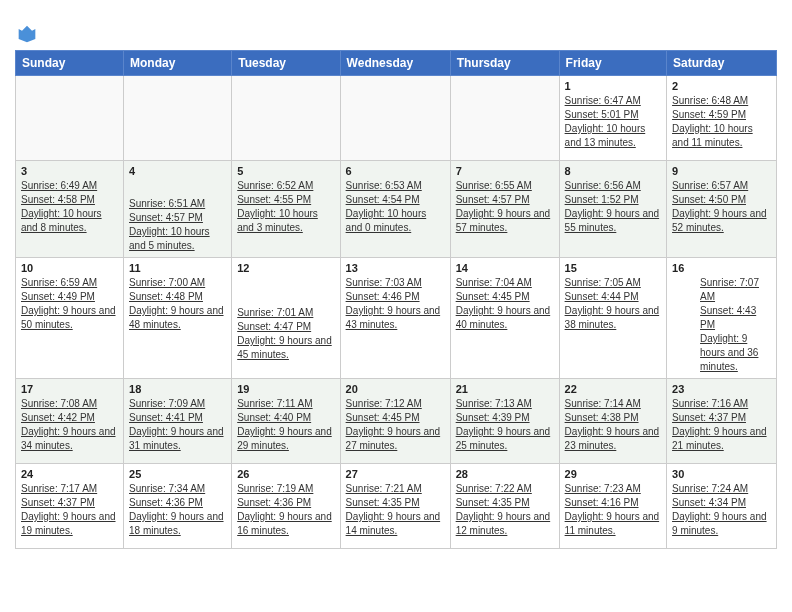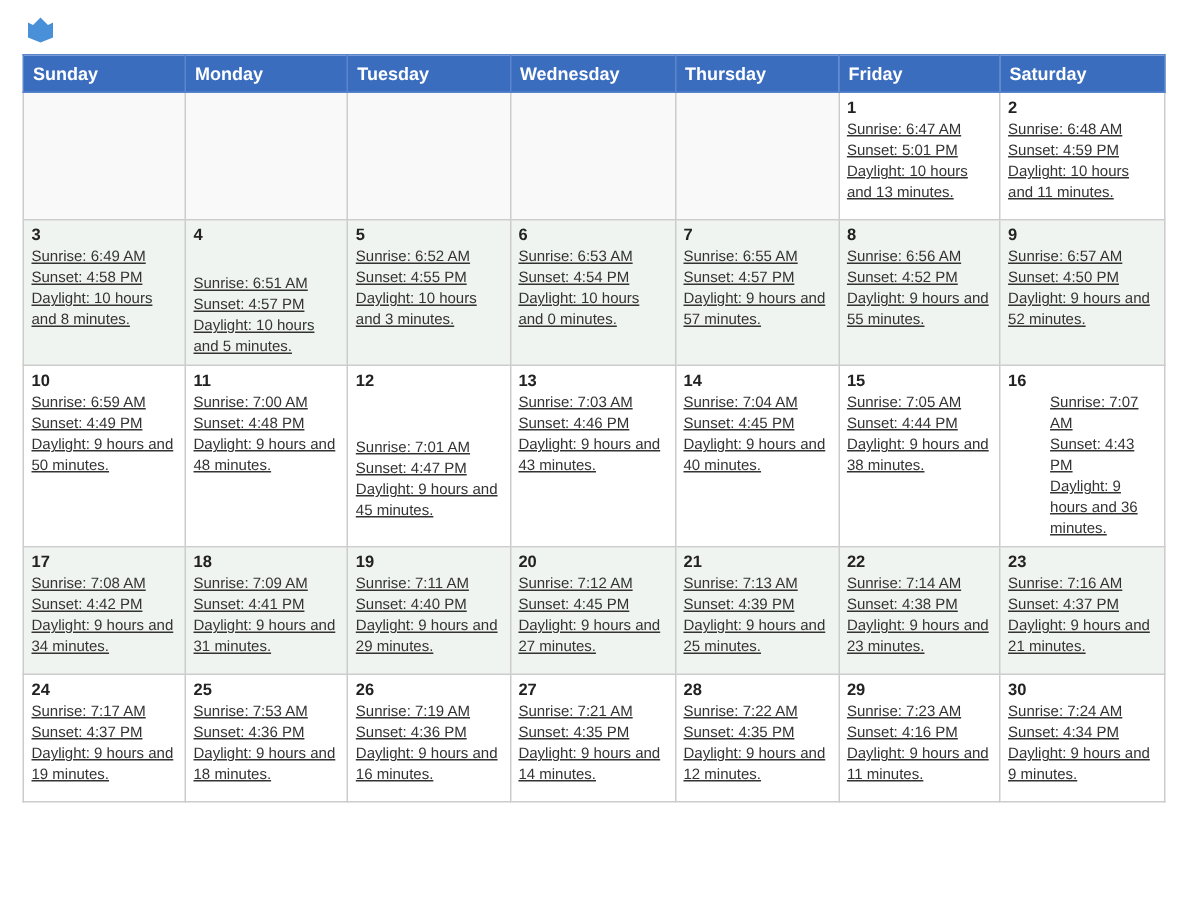--- a/index.html
+++ b/index.html
@@ -1,18 +1,18 @@
 <!DOCTYPE html>
 <html><head>
   <meta charset="utf-8">
   <style>
     * { box-sizing: border-box; margin: 0; padding: 0; }
     body { font-family: Arial, sans-serif; background: #fff; width: 792px; height: 612px; overflow: hidden; }
     
-    .page { width: 792px; height: 612px; padding: 10px 15px; }
+    .page { width: 792px; height: 612px; padding: 24px 15px; }
     
     .header { display: flex; align-items: flex-start; justify-content: space-between; margin-bottom: 6px; }
     
     .logo { display: flex; flex-direction: column; align-items: flex-start; }
     .logo-text { display: flex; align-items: center; }
     .logo-general { font-size: 18px; font-weight: bold; color: #333; }
     .logo-blue { font-size: 18px; font-weight: bold; color: #4a90d9; }
     .logo-icon { width: 20px; height: 20px; margin-left: 2px; }
     
     .title-block { text-align: right; }
@@ -114,21 +114,21 @@
           </td>
           <td>
             <span class="day-num">7</span>
             <div class="day-info" style="white-space: pre-line;">Sunrise: 6:55 AM
 Sunset: 4:57 PM
 Daylight: 9 hours and 57 minutes.</div>
           </td>
           <td>
             <span class="day-num">8</span>
             <div class="day-info" style="white-space: pre-line;">Sunrise: 6:56 AM
-Sunset: 4:52 PM
+Sunset: 1:52 PM
 Daylight: 9 hours and 55 minutes.</div>
           </td>
           <td>
             <span class="day-num">9</span>
             <div class="day-info" style="white-space: pre-line;">Sunrise: 6:57 AM
 Sunset: 4:50 PM
 Daylight: 9 hours and 52 minutes.</div>
           </td>
         </tr>
         <tr class="row-normal">
@@ -221,21 +221,21 @@
         </tr>
         <tr class="row-normal">
           <td>
             <span class="day-num">24</span>
             <div class="day-info" style="white-space: pre-line;">Sunrise: 7:17 AM
 Sunset: 4:37 PM
 Daylight: 9 hours and 19 minutes.</div>
           </td>
           <td>
             <span class="day-num">25</span>
-            <div class="day-info" style="white-space: pre-line;">Sunrise: 7:53 AM
+            <div class="day-info" style="white-space: pre-line;">Sunrise: 7:34 AM
 Sunset: 4:36 PM
 Daylight: 9 hours and 18 minutes.</div>
           </td>
           <td>
             <span class="day-num">26</span>
             <div class="day-info" style="white-space: pre-line;">Sunrise: 7:19 AM
 Sunset: 4:36 PM
 Daylight: 9 hours and 16 minutes.</div>
           </td>
           <td>

